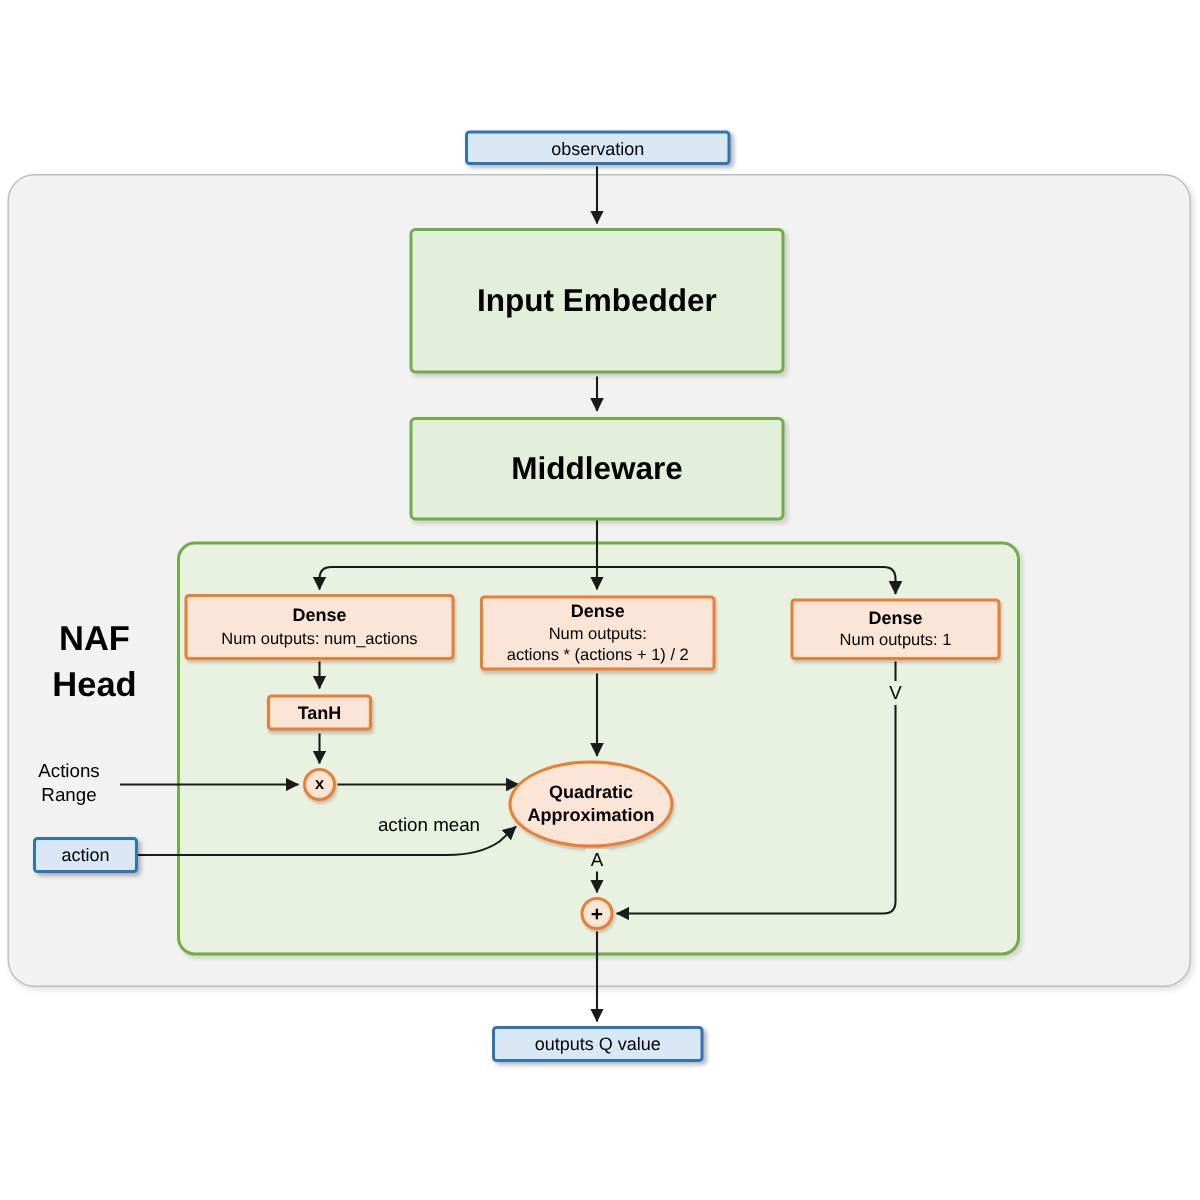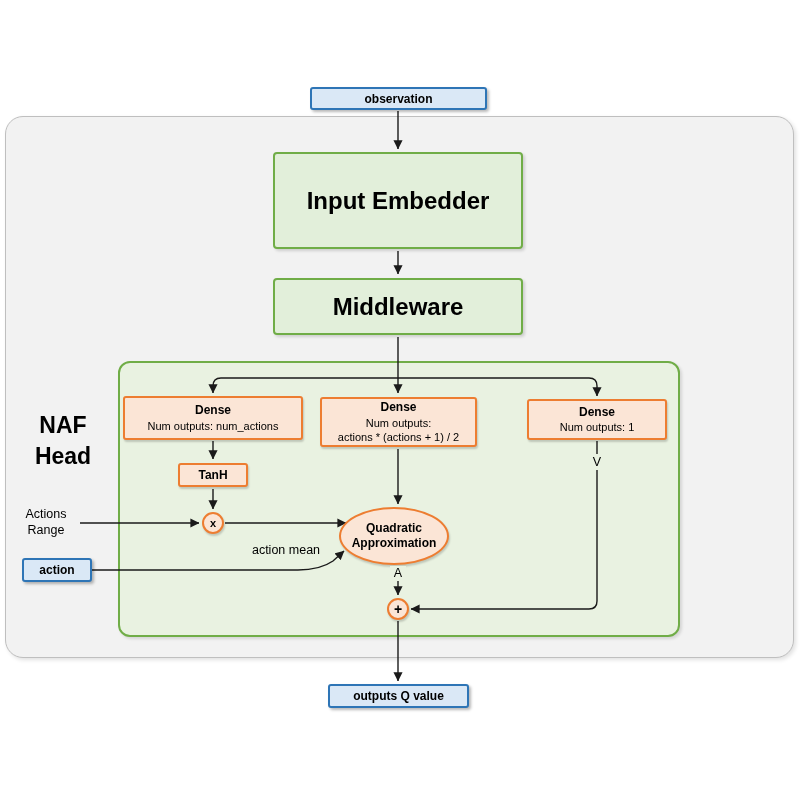--- a/index.html
+++ b/index.html
@@ -12,44 +12,44 @@
   .naf  { left:118px; top:361px; width:562px; height:276px; background:var(--naf-fill,#e9f2e1);
           border:2px solid var(--green-border,#70ad47); border-radius:12px; z-index:1; box-shadow:2px 2px 3px rgba(0,0,0,.12); }
 
   svg.wires { position:absolute; left:0; top:0; width:800px; height:800px; z-index:2; pointer-events:none; }
   svg.wires path { stroke:var(--wire,#1a1a1a); stroke-width:1.4; fill:none; marker-end:url(#arrow); }
   #arrow path { fill:var(--wire,#1a1a1a); stroke:none; marker-end:none; }
 
   .node { position:absolute; z-index:3; display:flex; align-items:center; justify-content:center;
           text-align:center; white-space:pre-line; }
   .blue { background:var(--blue-fill,#dae8f6); border:2px solid var(--blue-border,#2e75b6); border-radius:3px;
-          box-shadow:2px 2px 3px rgba(0,0,0,.28); font-weight:700; font-size:12px; }
+          box-shadow:2px 2px 3px rgba(0,0,0,.28); font-weight:400; font-size:12px; }
   .greenbox { background:var(--green-fill,#e2efda); border:2px solid var(--green-border,#70ad47); border-radius:4px;
-          box-shadow:2px 2px 3px rgba(0,0,0,.15); font-weight:700; font-size:24px; }
+          box-shadow:2px 2px 3px rgba(0,0,0,.15); font-weight:700; font-size:21px; }
   .orange { background:var(--orange-fill,#fbe5d6); border:2px solid var(--orange-border,#ed7d31); border-radius:3px;
           box-shadow:1px 2px 2px rgba(0,0,0,.18); }
   .dense { flex-direction:column; padding:2px; }
   .d-title { font-weight:700; font-size:12px; line-height:1.3; }
   .d-sub { font-weight:400; font-size:11px; line-height:1.3; white-space:pre-line; }
   .circle { border-radius:50%; font-weight:700; }
   .ellipse { border-radius:50%; font-weight:700; font-size:12px; line-height:1.25; }
 
   .label { position:absolute; z-index:3; white-space:pre-line; }
   .naf-title { left:24px; top:410px; width:78px; font-size:23px; font-weight:700; line-height:1.35; text-align:center; }
   .actions-range { left:14px; top:506px; width:64px; font-size:12.5px; line-height:1.3; text-align:center; }
   .action-mean { left:246px; top:542px; width:80px; height:16px; font-size:12.5px; text-align:center;
                  background:var(--naf-fill,#e9f2e1); line-height:16px; }
   .adv { left:390px; top:566px; width:16px; height:15px; font-size:12.5px; text-align:center;
          background:var(--naf-fill,#e9f2e1); line-height:15px; }
   .val { left:589px; top:454px; width:16px; height:16px; font-size:12.5px; text-align:center;
          background:var(--naf-fill,#e9f2e1); line-height:16px; }
 
   .obs  { left:310px; top:87px;  width:177px; height:23px; }
   .ie   { left:273px; top:152px; width:250px; height:97px; }
-  .mw   { left:273px; top:278px; width:250px; height:57px; }
+  .mw   { left:273px; top:278px; width:250px; height:69px; }
   .d-left  { left:123px; top:396px; width:180px; height:44px; }
   .d-mid   { left:320px; top:397px; width:157px; height:50px; }
   .d-right { left:527px; top:399px; width:140px; height:41px; }
   .tanh { left:178px; top:463px; width:70px; height:24px; font-weight:700; font-size:12px; }
   .mul  { left:202px; top:512px; width:22px; height:22px; font-size:11px; }
   .qa   { left:339px; top:507px; width:110px; height:58px; }
   .act  { left:22px;  top:558px; width:70px; height:24px; }
   .plus { left:387px; top:598px; width:22px; height:22px; font-size:14px; }
   .aqv  { left:328px; top:684px; width:141px; height:24px; }
 </style>

